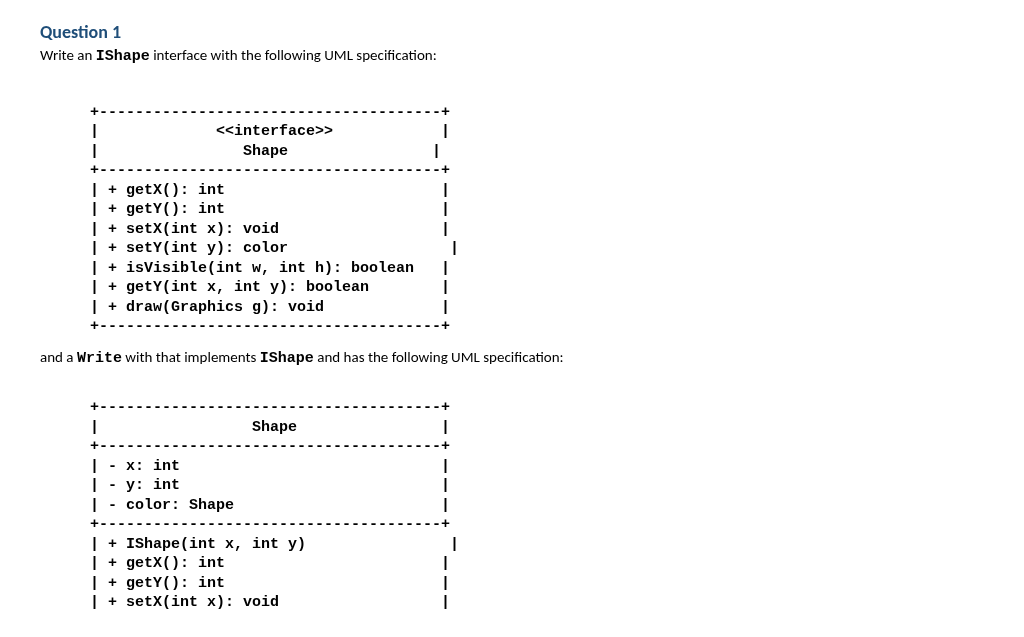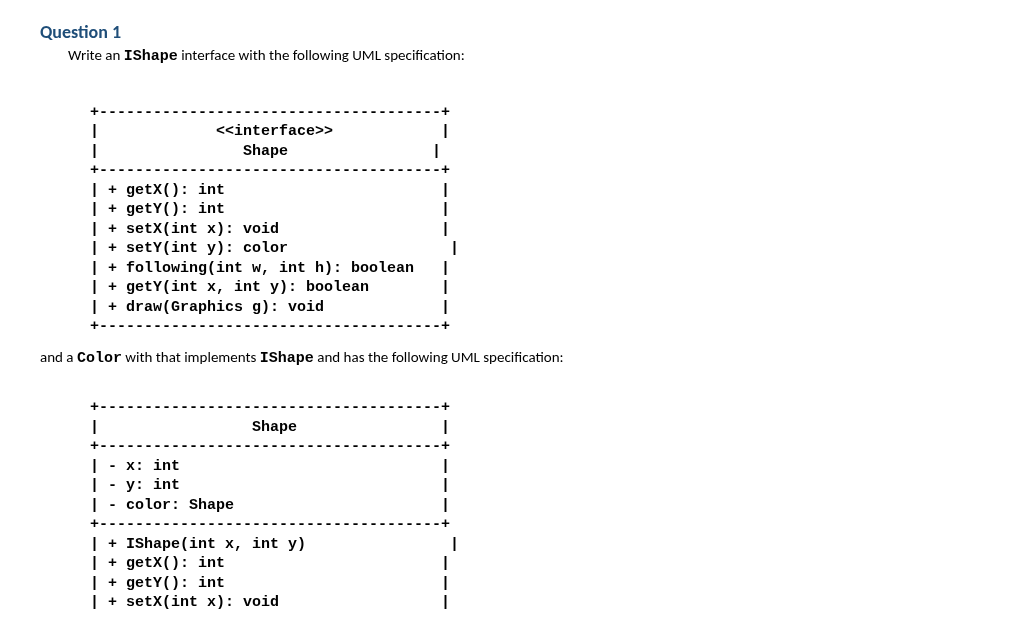--- a/index.html
+++ b/index.html
@@ -13,21 +13,20 @@
     }
     .question-title {
       color: #1f4e79;
       font-weight: bold;
       font-size: 18px;
     }
     .prompt-text {
       font-size: 15px;
       color: #000;
       margin-bottom: 16px;
-      margin-left: 28px;
     }
     .code-block {
       font-family: "Courier New", Courier, monospace;
       font-size: 15px;
       font-weight: bold;
       white-space: pre;
       color: #000;
       margin-left: 50px;
       margin-top: 10px;
       margin-bottom: 10px;
@@ -55,28 +54,28 @@
 
 <div class="code-block">
 <span>+--------------------------------------+</span>
 <span>|             &lt;&lt;interface&gt;&gt;            |</span>
 <span>|                Shape                |</span>
 <span>+--------------------------------------+</span>
 <span>| + getX(): int                        |</span>
 <span>| + getY(): int                        |</span>
 <span>| + setX(int x): void                  |</span>
 <span>| + setY(int y): color                  |</span>
-<span>| + following(int w, int h): boolean   |</span>
+<span>| + isVisible(int w, int h): boolean   |</span>
 <span>| + getY(int x, int y): boolean        |</span>
 <span>| + draw(Graphics g): void             |</span>
 <span>+--------------------------------------+</span>
 </div>
 
 <div class="mid-text">
-  <span>and a </span><span class="mono">Color</span><span> with that implements </span><span class="mono">IShape</span><span> and has the following UML specification:</span>
+  <span>and a </span><span class="mono">Write</span><span> with that implements </span><span class="mono">IShape</span><span> and has the following UML specification:</span>
 </div>
 
 <div class="code-block">
 <span>+--------------------------------------+</span>
 <span>|                 Shape                |</span>
 <span>+--------------------------------------+</span>
 <span>| - x: int                             |</span>
 <span>| - y: int                             |</span>
 <span>| - color: Shape                       |</span>
 <span>+--------------------------------------+</span>

